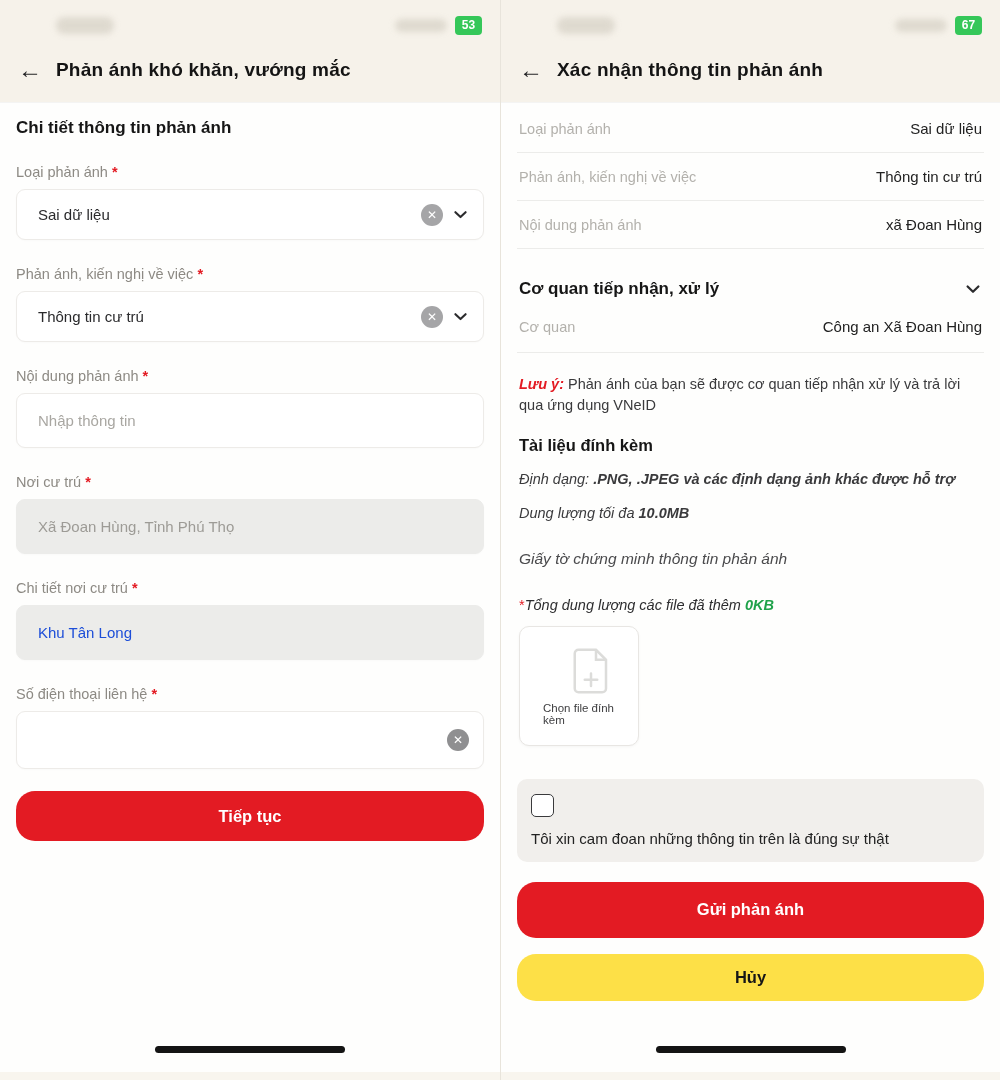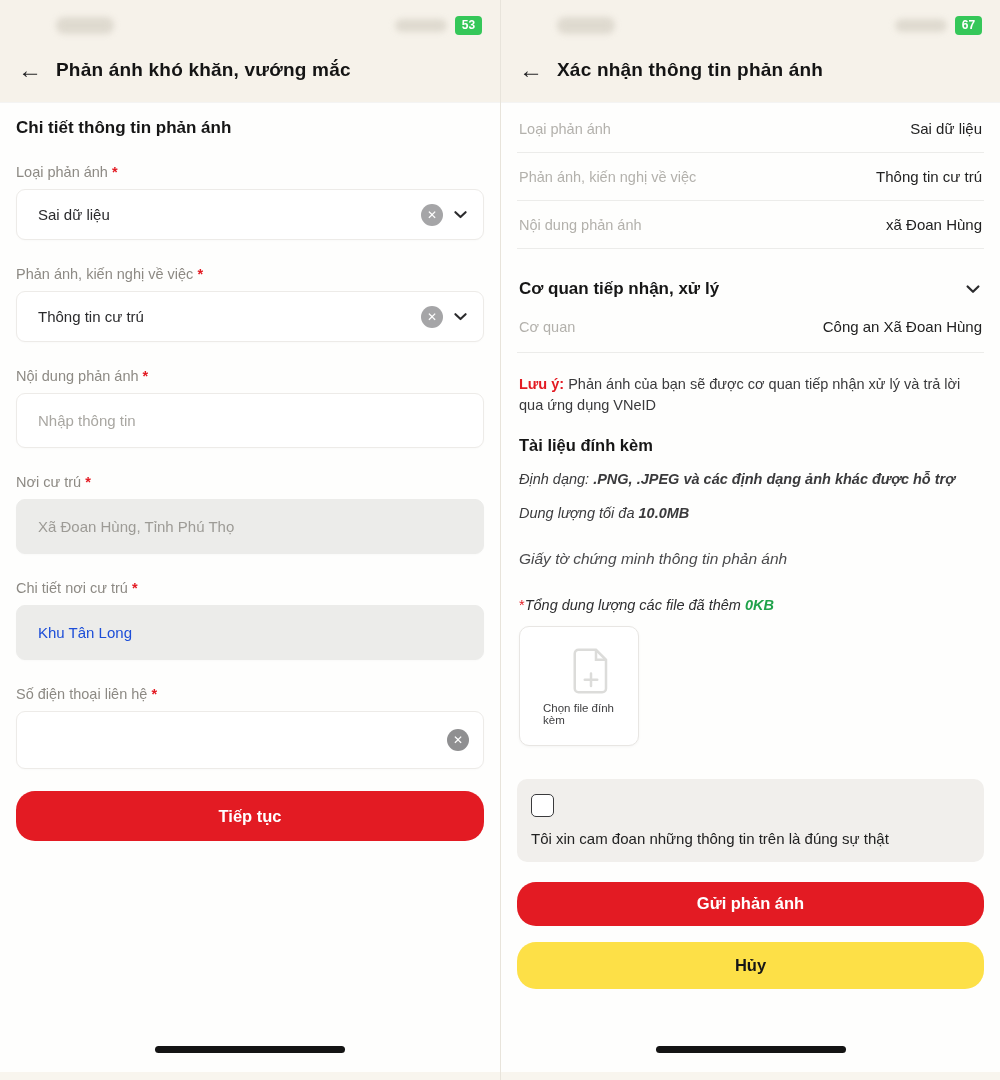--- a/index.html
+++ b/index.html
@@ -49,21 +49,21 @@
   .btn-wrap { margin-top:22px; }
 
   
   .srow { display:flex; align-items:center; justify-content:space-between; padding:15px 2px;
     border-bottom:1px solid #ececea; gap:10px; }
   .srow .rlabel { font-size:14.5px; color:#b3b1ac; white-space:nowrap; }
   .srow .rvalue { font-size:15px; color:#222; text-align:right; }
   .agency-head { display:flex; align-items:center; justify-content:space-between; margin-top:30px; padding:0 2px; cursor:pointer; }
   .agency-title { font-size:17px; font-weight:bold; color:#161616; }
   .note { margin-top:21px; font-size:14.5px; line-height:1.45; color:#3a3a3c; padding:0 2px; }
-  .note .luuy { color:#e31b23; font-weight:bold; }
+  .note .luuy { color:#e31b23; font-weight:bold; font-style:italic; }
   .attach-title { font-size:16.5px; font-weight:bold; color:#161616; margin-top:20px; padding:0 2px; }
   .meta-line { margin-top:14px; font-size:14.5px; line-height:1.4; color:#3a3a3c; font-style:italic; padding:0 2px; }
   .meta-line b { font-weight:bold; }
   .proof-line { margin-top:26px; font-size:15.5px; color:#4a4a4c; font-style:italic; padding:0 2px; }
   .total-line { margin-top:29px; font-size:14.5px; color:#2d2d2f; font-style:italic; padding:0 2px; }
   .total-line .star { color:#e31b23; font-style:normal; }
   .total-line .green { color:#1fa24a; font-weight:bold; }
   .file-box { margin-top:13px; margin-left:2px; width:120px; height:120px; border:1px solid #e8e6e3; border-radius:10px;
     background:#fff; display:flex; flex-direction:column; align-items:center; justify-content:center; gap:6px; cursor:pointer;
     box-shadow:0 1px 3px rgba(0,0,0,0.04);padding-left:23px; }
@@ -226,21 +226,21 @@
       </svg>
       <span class="flabel2">Chọn file đính kèm</span>
     </div>
 
     <div class="check-card">
       <div class="checkbox"></div>
       <div class="check-label">Tôi xin cam đoan những thông tin trên là đúng sự thật</div>
     </div>
 
     <div class="gap20">
-      <button class="btn red" style="height:44px;margin-top:16px;">Gửi phản ánh</button>
+      <button class="btn red" style="height:56px;margin-top:16px;">Gửi phản ánh</button>
     </div>
     <div class="gap16">
       <button class="btn gray" style="height:47px;">Hủy</button>
     </div>
   </div>
 
   <div class="homebar-area">
       <div class="homebar"></div>
     </div>
   <div class="bottom-strip"></div>

